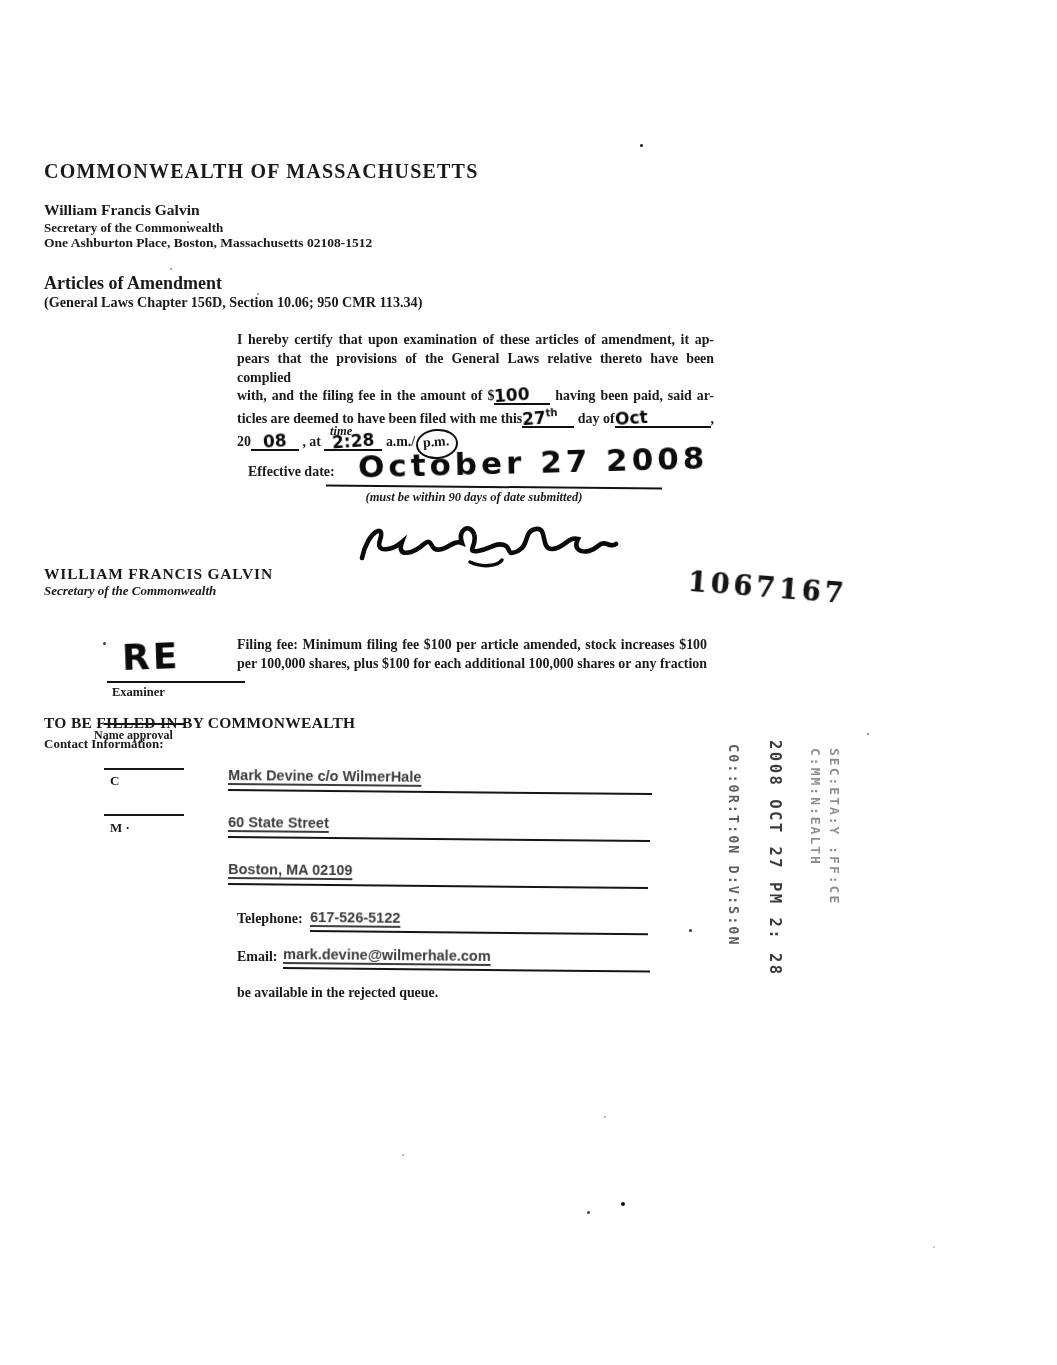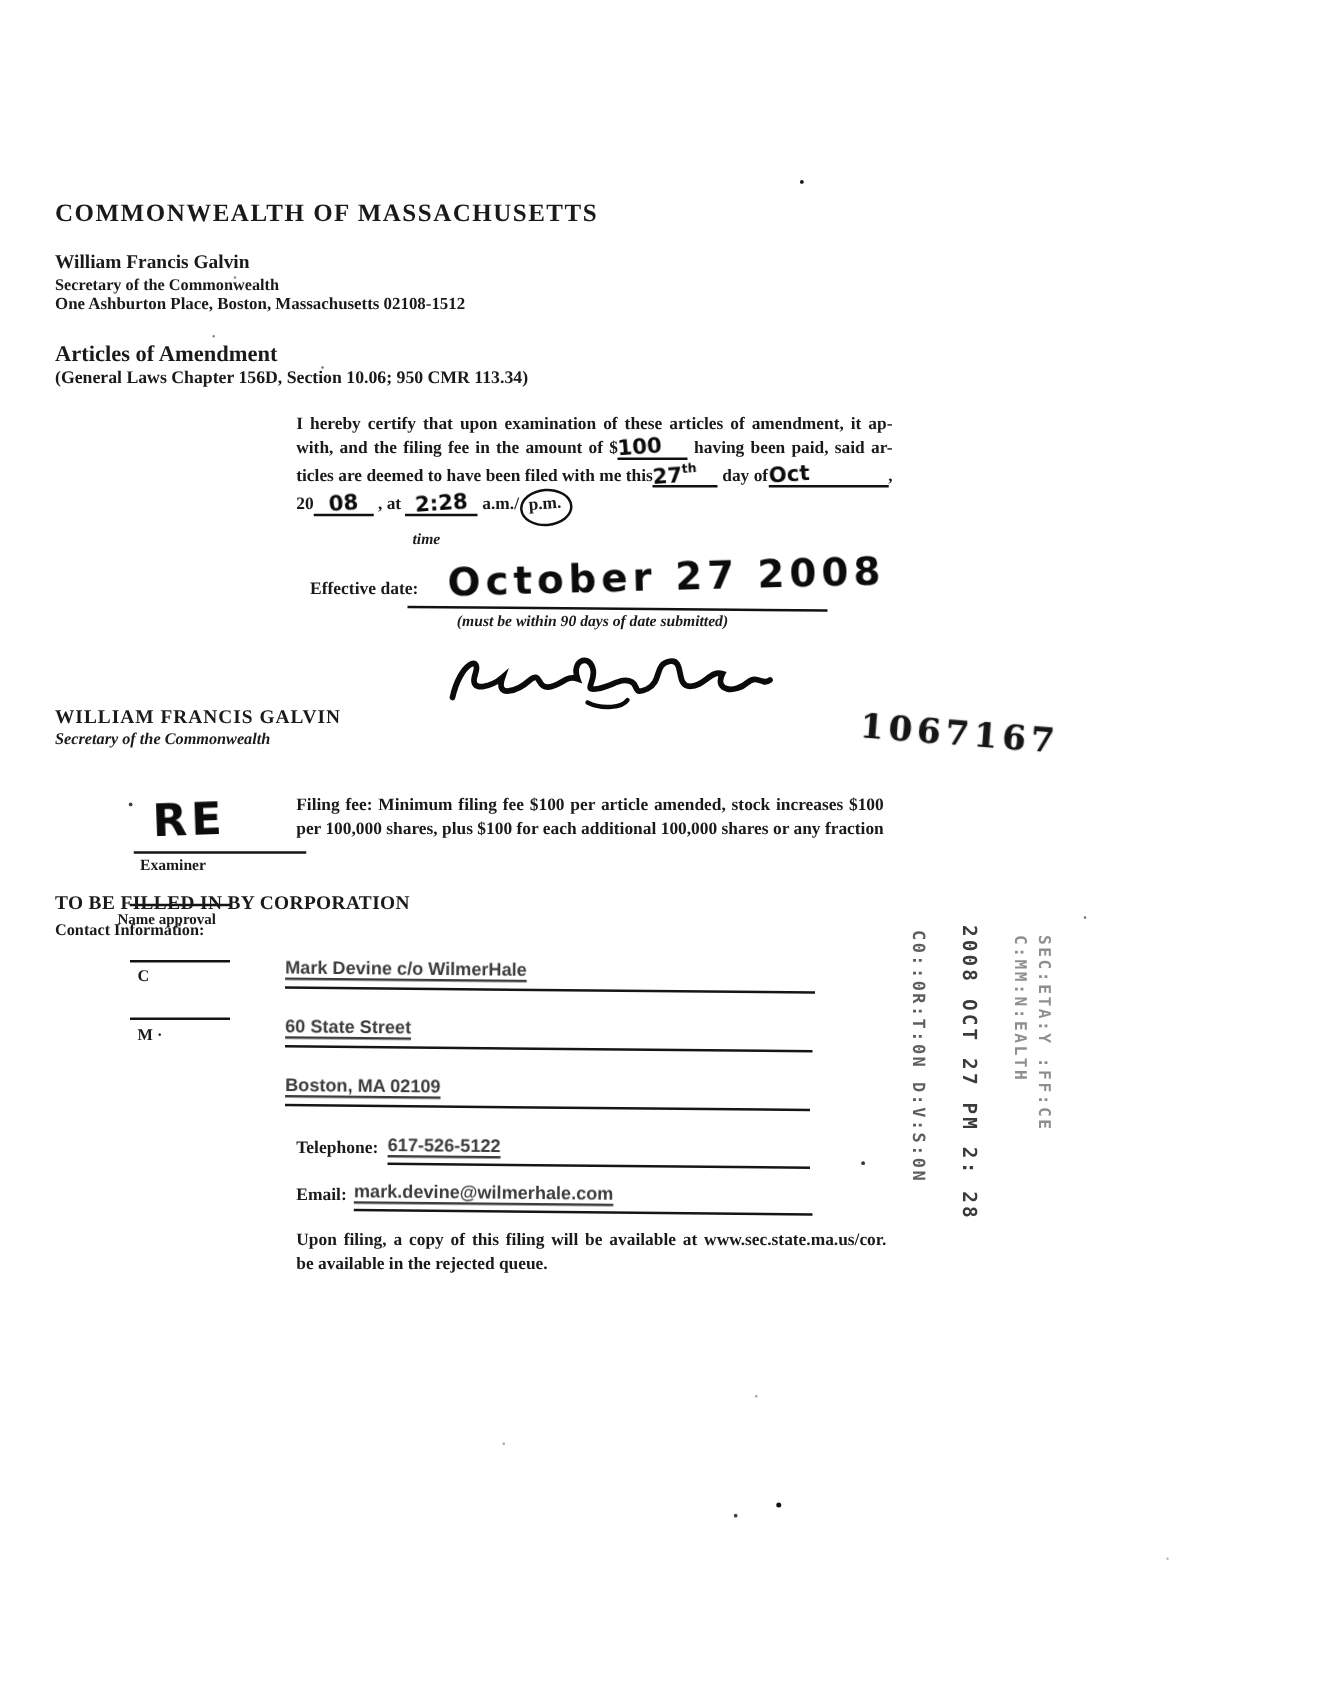--- a/index.html
+++ b/index.html
@@ -84,20 +84,21 @@
 
 <div class="abs ctr doc-title">COMMONWEALTH OF MASSACHUSETTS</div>
 <div class="abs ctr officer-name">William Francis Galvin</div>
 <div class="abs ctr officer-title">Secretary of the Commonwealth</div>
 <div class="abs ctr officer-addr">One Ashburton Place, Boston, Massachusetts 02108-1512</div>
 <div class="abs ctr form-title">Articles of Amendment</div>
 <div class="abs ctr form-statute">(General Laws Chapter 156D, Section 10.06; 950 CMR 113.34)</div>
 
 <div class="abs certify">
   <div class="jl">I hereby certify that upon examination of these articles of amendment, it ap-</div>
+  <div class="jl">pears that the provisions of the General Laws relative thereto have been complied</div>
   <div class="jl">
     <span>with, and the filing fee in the amount of $</span><span class="blank" style="min-width:56px;"><span class="hand hand-sm">100</span></span>
     <span>having been paid, said ar-</span>
   </div>
   <div class="jl">
     <span>ticles are deemed to have been filed with me this</span><span class="blank" style="min-width:52px;"><span class="hand hand-sm"><span>27</span><span class="sup">th</span></span></span>
     <span>day of</span><span class="blank" style="min-width:96px;"><span class="hand hand-sm">Oct</span></span><span>,</span>
   </div>
   <div>
     <span>20</span><span class="blank" style="min-width:48px;"><span class="hand hand-sm">08</span></span>
@@ -135,21 +136,21 @@
 <div class="abs hand re-hand">RE</div>
 <div class="abs mline" style="left:107px;top:681px;width:138px;"></div>
 <div class="abs lbl" style="left:112px;top:685px;text-align:center;">Examiner</div>
 <div class="abs mline" style="left:104px;top:723px;width:80px;"></div>
 <div class="abs lbl" style="left:94px;top:728px;font-size:12px;">Name approval</div>
 <div class="abs mline" style="left:104px;top:768px;width:80px;"></div>
 <div class="abs lbl" style="left:110px;top:773px;font-size:13px;">C</div>
 <div class="abs mline" style="left:104px;top:814px;width:80px;"></div>
 <div class="abs lbl" style="left:110px;top:820px;font-size:13px;">M ·</div>
 
-<div class="abs ctr corp-head">TO BE FILLED IN BY CORPORATION</div>
+<div class="abs ctr corp-head">TO BE FILLED IN BY COMMONWEALTH</div>
 <div class="abs ctr corp-sub">Contact Information:</div>
 
 <div class="abs crow" style="left:228px;top:766px;width:424px;height:23px;">
   <span class="typed">Mark Devine c/o WilmerHale</span>
 </div>
 <div class="abs crow" style="left:228px;top:813px;width:422px;height:23px;">
   <span class="typed">60 State Street</span>
 </div>
 <div class="abs crow" style="left:228px;top:860px;width:420px;height:23px;">
   <span class="typed">Boston, MA 02109</span>
@@ -158,21 +159,20 @@
 <div class="abs flabel" style="left:237px;top:911px;">Telephone:</div>
 <div class="abs crow" style="left:310px;top:908px;width:338px;height:22px;">
   <span class="typed">617-526-5122</span>
 </div>
 <div class="abs flabel" style="left:237px;top:949px;">Email:</div>
 <div class="abs crow" style="left:283px;top:945px;width:367px;height:22px;">
   <span class="typed">mark.devine@wilmerhale.com</span>
 </div>
 
 <div class="abs footer-para">
-  <div class="jl">Upon filing, a copy of this filing will be available at www.sec.state.ma.us/cor.</div>
   <div>be available in the rejected queue.</div>
 </div>
 
 <div class="abs vstamp v-office">
   <div>SEC:ETA:Y  :FF:CE</div>
   <div>C:MM:N:EALTH</div>
 </div>
 <div class="abs vstamp v-datetime">2008 OCT 27  PM 2: 28</div>
 <div class="abs vstamp v-division">C0::0R:T:0N D:V:S:0N</div>
 

